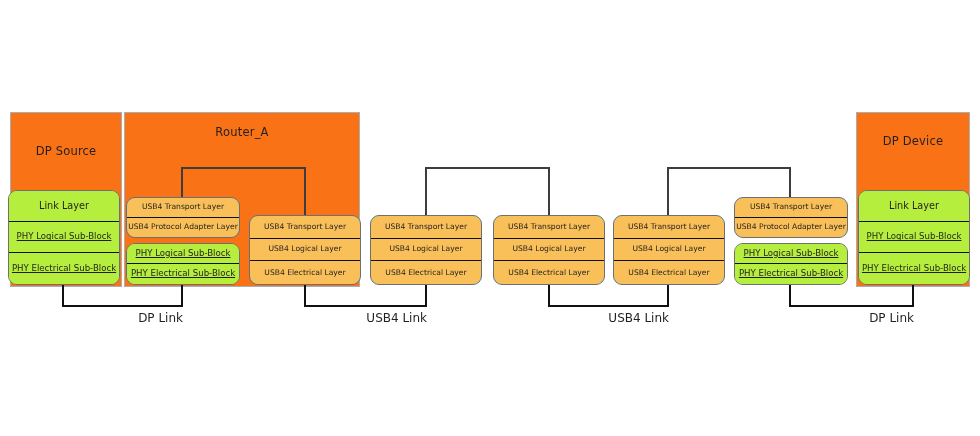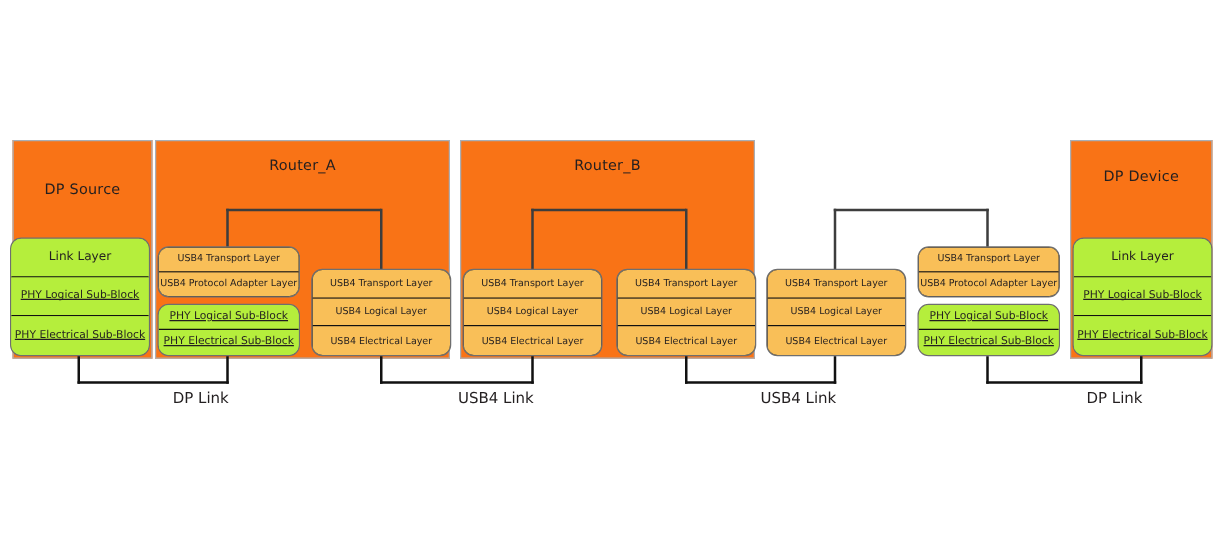--- a/index.html
+++ b/index.html
@@ -35,21 +35,21 @@
     white-space:nowrap;
   }
 
   
   .stack{
     position:absolute;
     box-sizing:border-box;
     border:1.3px solid #6f6f6f;
     border-radius:9px;
     overflow:hidden;
-    background:#0f172a;
+    background:#0ea5e9;
   }
   .stack.green{background:#b5ee3c;}
   .layer{
     box-sizing:border-box;
     width:100%;
     display:flex;
     align-items:center;
     justify-content:center;
     border-bottom:1.6px solid #111111;
     text-align:left;
@@ -114,23 +114,20 @@
     <div class="layer green t-md" style="height:50%;">PHY Logical Sub-Block</div>
     <div class="layer green t-md" style="height:50%;">PHY Electrical Sub-Block</div>
   </div>
 
   <div class="stack" style="left:249px; top:215px; width:112px; height:70px;">
     <div class="layer orange t-sm" style="height:33.3%;">USB4 Transport Layer</div>
     <div class="layer orange t-sm" style="height:33.3%;">USB4 Logical Layer</div>
     <div class="layer orange t-sm" style="height:33.4%;">USB4 Electrical Layer</div>
   </div>
 
-  <div class="panel" style="left:368px; top:112px; width:236px; height:175px;">
-    <div class="panel-title" style="top:12px;">Router_B</div>
-  </div>
 
   <div class="wire gray h" style="left:425px; top:167px; width:124px;"></div>
   <div class="wire gray v" style="left:425px; top:167px; height:49px;"></div>
   <div class="wire gray v" style="left:548px; top:167px; height:49px;"></div>
 
   <div class="stack" style="left:370px; top:215px; width:112px; height:70px;">
     <div class="layer orange t-sm" style="height:33.3%;">USB4 Transport Layer</div>
     <div class="layer orange t-sm" style="height:33.3%;">USB4 Logical Layer</div>
     <div class="layer orange t-sm" style="height:33.4%;">USB4 Electrical Layer</div>
   </div>

